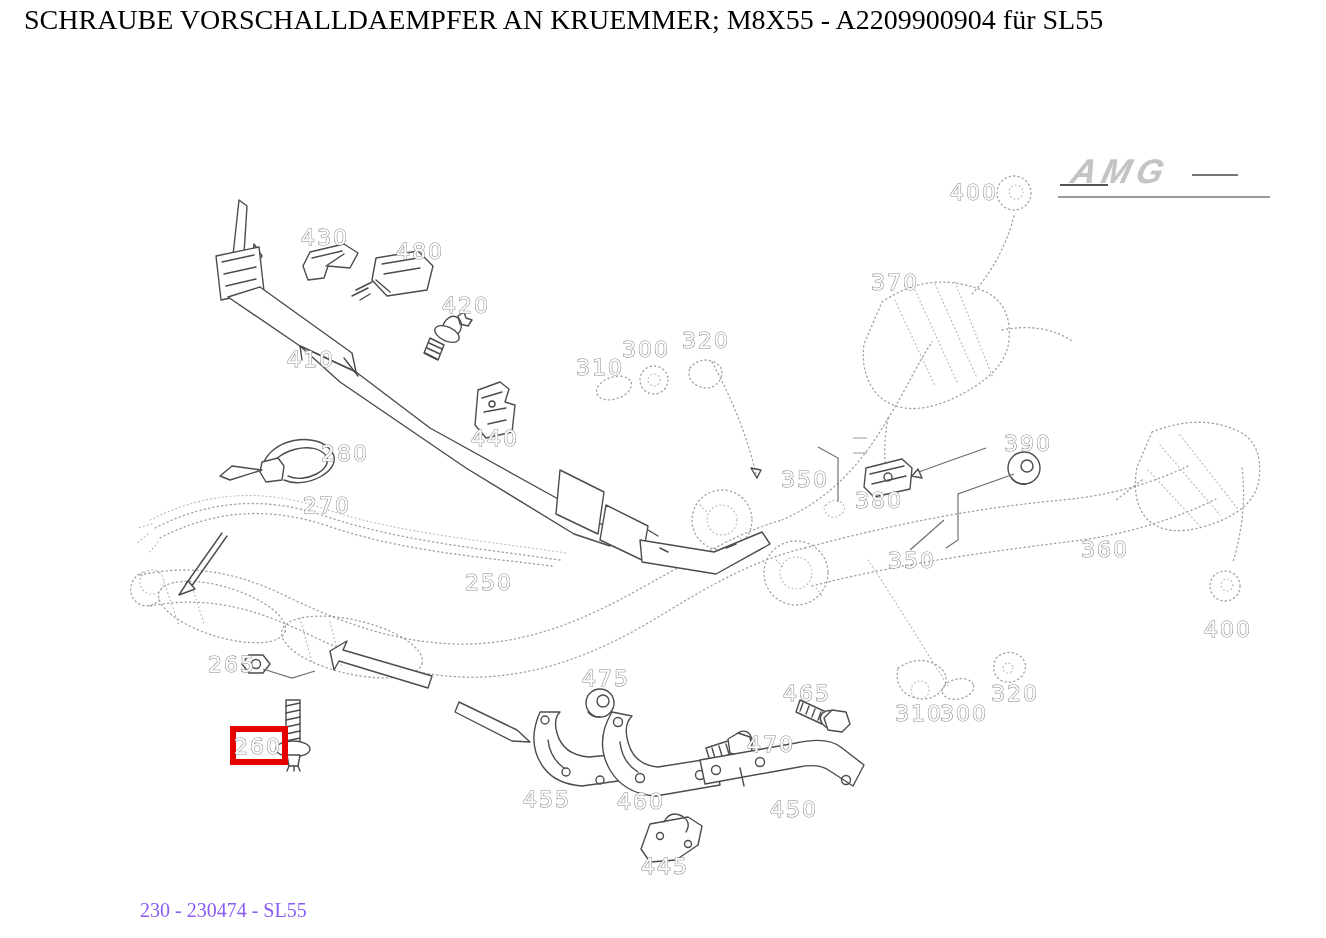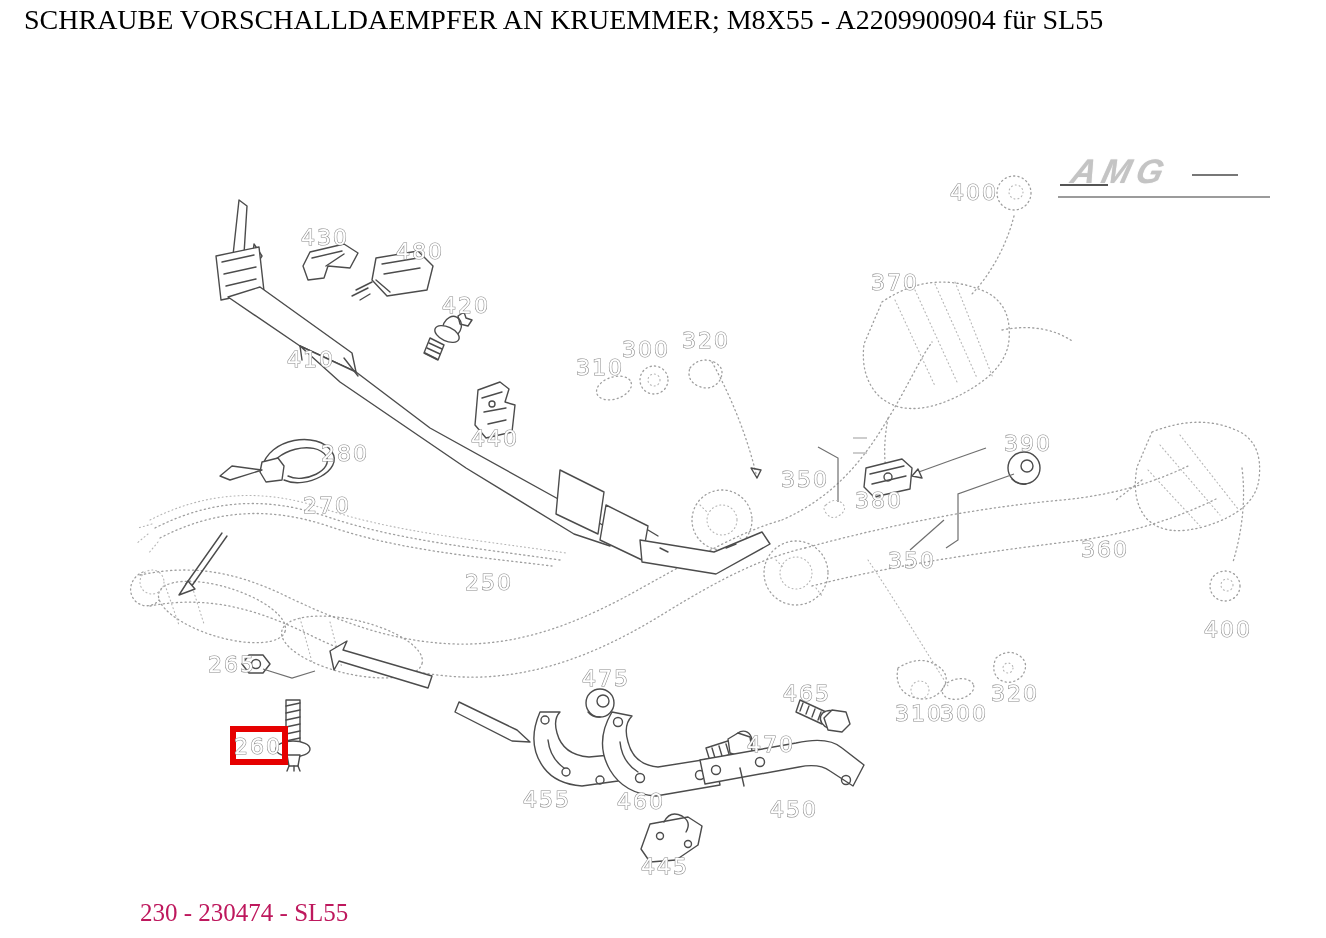--- a/index.html
+++ b/index.html
@@ -1,20 +1,20 @@
 <!DOCTYPE html>
 <html><head>
 <meta charset="utf-8">
 <style>
   html,body{margin:0;padding:0;background:#fff;}
   body{width:1326px;height:938px;position:relative;overflow:hidden;
        font-family:"Liberation Serif",serif;color:#111;}
   .title{position:absolute;left:24px;top:4px;font-size:28px;letter-spacing:0px;
          white-space:nowrap;color:#000;}
-  .footer{position:absolute;left:140px;top:899px;font-size:25px;color:#be185d;}
+  .footer{position:absolute;left:140px;top:899px;font-size:20px;color:#8b5cf6;}
   .logo{position:absolute;left:1072px;top:152px;width:200px;height:50px;}
   .logo-text{font-family:"Liberation Sans",sans-serif;font-style:italic;font-weight:bold;
              font-size:34px;color:#c4c4c4;transform:skewX(-14deg);letter-spacing:6px;
              text-shadow:0 0 1px #d8d8d8;}
   .logo-line-dark{position:absolute;left:-12px;top:32px;width:48px;height:2px;background:#555;}
   .logo-line-mid{position:absolute;left:120px;top:22px;width:46px;height:2px;background:#777;}
   .logo-rule{position:absolute;left:1058px;top:196px;width:212px;height:2px;background:#9b9b9b;}
   svg text.callout{font-family:"DejaVu Sans",sans-serif;font-size:22px;letter-spacing:2px;
                    fill:#ffffff;stroke:#8a8a8a;stroke-width:1.15;paint-order:stroke;}
   .solid{fill:none;stroke:#4c4c4c;stroke-width:1.4;stroke-linejoin:round;stroke-linecap:round;}

